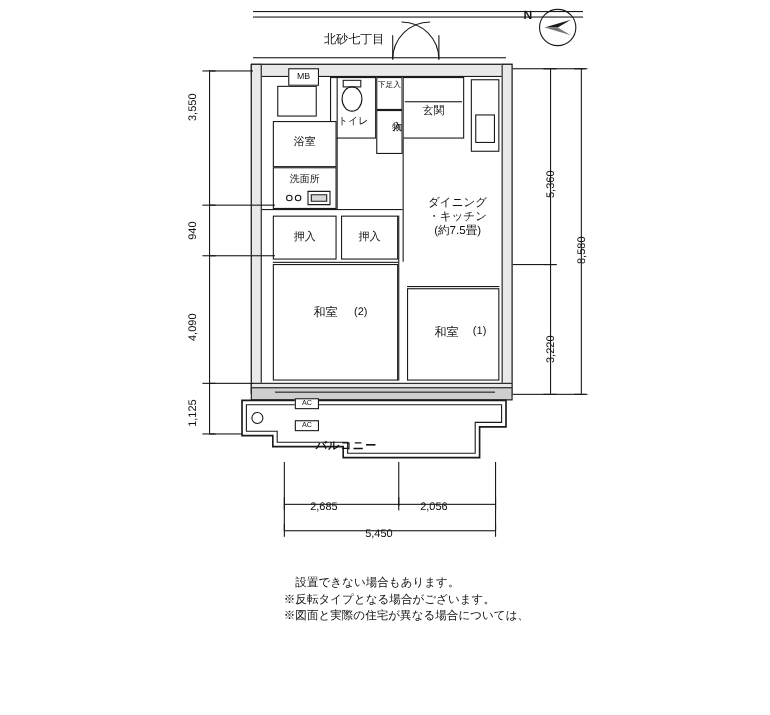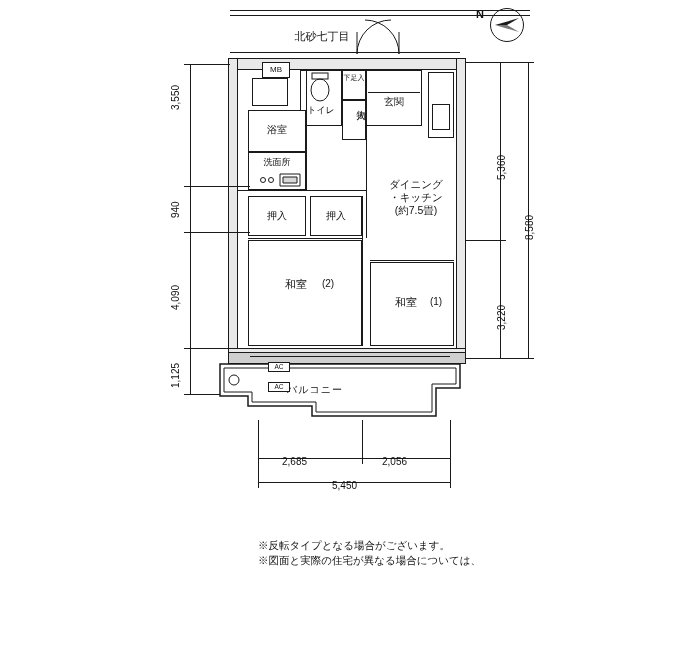--- a/index.html
+++ b/index.html
@@ -195,21 +195,21 @@
 
   <div class="abs wall-dark" style="left:228px; top:352px; width:238px; height:12px;"></div>
 
   <div class="abs hline" style="left:250px; top:356px; width:200px;"></div>
 
   <svg class="abs" style="left:208px; top:362px; width:260px; height:72px;">
     <path d="M12 2 L252 2 L252 26 L228 26 L228 54 L104 54 L104 44 L40 44 L40 34 L12 34 Z" fill="#ffffff" stroke="#1a1a1a" stroke-width="1.5"></path>
     <path d="M16 6 L248 6 L248 22 L224 22 L224 50 L108 50 L108 40 L44 40 L44 30 L16 30 Z" fill="none" stroke="#1a1a1a" stroke-width="1"></path>
     <circle cx="26" cy="18" r="5" fill="none" stroke="#1a1a1a" stroke-width="1"></circle>
   </svg>
-  <div class="abs lbl" style="left:270px; top:384px; width:90px; font-size:10px; letter-spacing:1px;">バルコニー</div>
+  <div class="abs lbl" style="left:270px; top:400px; width:90px; font-size:10px; letter-spacing:1px;font-weight:bold;">バルコニー</div>
 
   <div class="abs thin" style="left:268px; top:362px; width:22px; height:10px; background:#fff;"></div>
   <div class="abs lbl lbl-xs" style="left:268px; top:363px; width:22px; font-size:6.5px;">AC</div>
   <div class="abs thin" style="left:268px; top:382px; width:22px; height:10px; background:#fff;"></div>
   <div class="abs lbl lbl-xs" style="left:268px; top:383px; width:22px; font-size:6.5px;">AC</div>
 
   <div class="abs vline" style="left:190px; top:64px; height:330px;"></div>
 
   <div class="abs hline" style="left:184px; top:64px; width:12px;"></div>
   <div class="abs hline" style="left:184px; top:186px; width:12px;"></div>
@@ -253,20 +253,21 @@
 
   <div class="abs hline" style="left:258px; top:482px; width:192px;"></div>
   <div class="abs vline" style="left:258px; top:476px; height:12px;"></div>
   <div class="abs vline" style="left:450px; top:476px; height:12px;"></div>
   <div class="abs dim" style="left:332px; top:480px;">5,450</div>
 
   <div class="abs vline" style="left:258px; top:420px; height:62px;"></div>
   <div class="abs vline" style="left:362px; top:420px; height:40px;"></div>
   <div class="abs vline" style="left:450px; top:420px; height:62px;"></div>
 
+  <div class="abs note" style="left:258px; top:523px;">　設置できない場合もあります。</div>
   <div class="abs note" style="left:258px; top:553px;">※図面と実際の住宅が異なる場合については、</div>
   <div class="abs note" style="left:258px; top:538px;">※反転タイプとなる場合がございます。</div>
 
   <div class="abs" style="left:252px; top:580px; width:260px;">
     <div class="info-row">
       
     </div>
 
   </div>
 

